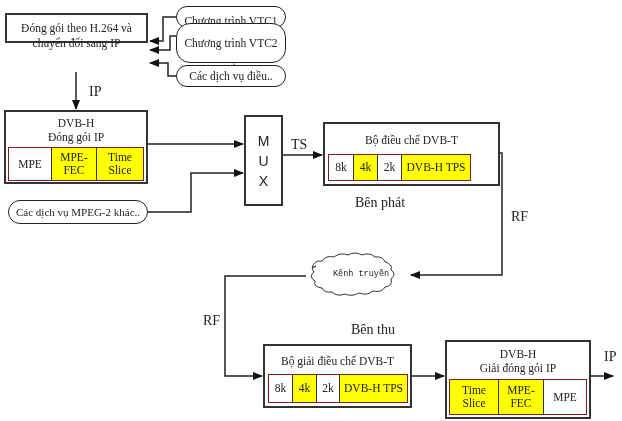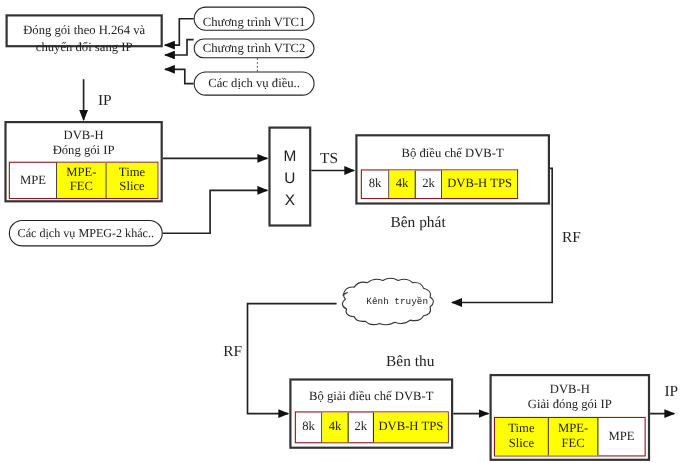--- a/index.html
+++ b/index.html
@@ -52,21 +52,21 @@
   <path d="M411,376 H444" fill="none" stroke="#222" stroke-width="1.5" marker-end="url(#ah)"></path>
 
   <path d="M590,376 H613" fill="none" stroke="#222" stroke-width="1.5" marker-end="url(#ah)"></path>
 
   <path d="M312,268 q2,-8 10,-7 q4,-6 12,-4 q6,-5 14,-2 q7,-4 14,0 q8,-3 13,2 q8,-1 10,5 q8,2 6,8 q6,4 0,9 q2,7 -6,8 q-3,6 -12,4 q-6,5 -14,2 q-7,4 -14,1 q-8,3 -13,-2 q-8,1 -10,-4 q-9,-1 -7,-7 q-7,-4 -1,-9 q-4,-5 2,-6 Z" fill="#fff" stroke="#333" stroke-width="1"></path>
 </svg>
 
 <div class="pill" style="left:176px;top:6px;width:110px;height:22px;align-items:flex-end;">
   <span>Chương trình VTC1</span>
 </div>
-<div class="pill" style="left:176px;top:35px;width:110px;height:18px;">
+<div class="pill" style="left:176px;top:23px;width:110px;height:40px;">
   <span>Chương trình VTC2</span>
 </div>
 <div class="pill" style="left:176px;top:65px;width:110px;height:22px;">
   <span>Các dịch vụ điều..</span>
 </div>
 
 <div class="box" style="left:5px;top:13px;width:143px;height:30px;">
   <div class="title" style="top:6px;">Đóng gói theo H.264 và</div>
   <div class="title" style="top:21px;">chuyển đổi sang IP</div>
 </div>

